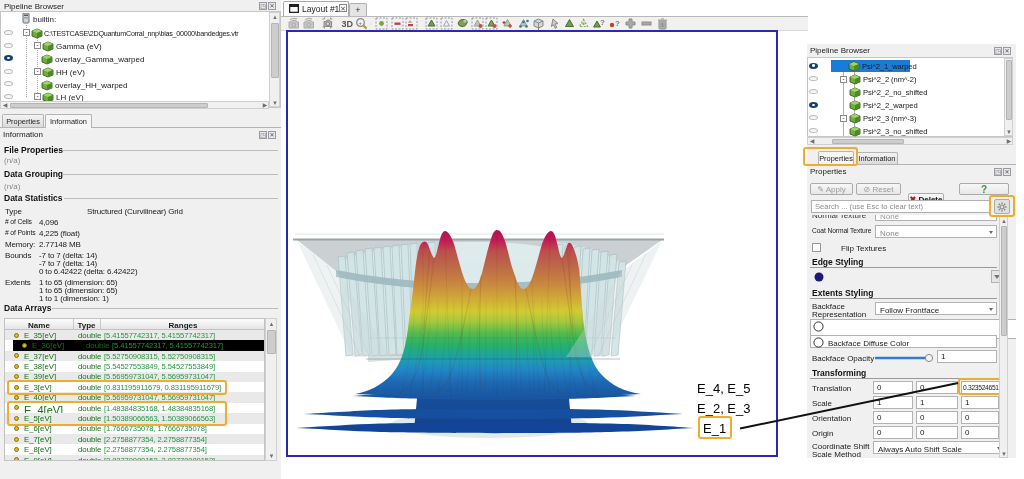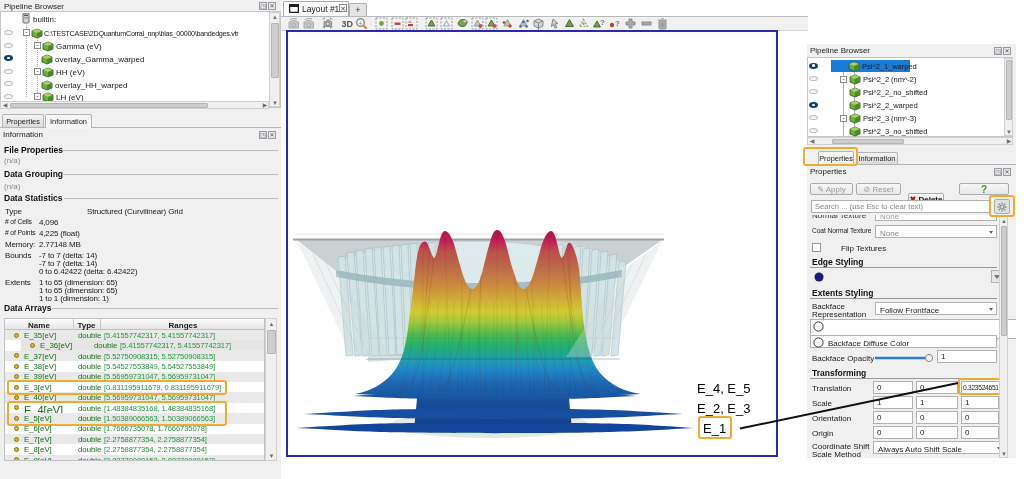--- a/index.html
+++ b/index.html
@@ -163,21 +163,21 @@
         <div class="abs b" style="left:95px;top:1.5px;width:166px;text-align:center;">Ranges</div>
         <div class="abs" style="left:68px;top:0;width:1px;height:11px;background:#c8c8c8;"></div>
         <div class="abs" style="left:95px;top:0;width:1px;height:11px;background:#c8c8c8;"></div>
       </div>
 <div class="abs" style="left:0;top:11.0px;width:261px;height:10.4px;background:#e9e9e9;">
         <span class="abs" style="left:9px;top:2.5px;width:5px;height:5px;border-radius:50%;background:#e0b62e;border:0.5px solid #8a7414;"></span>
         <span class="abs" style="left:19px;top:0.8px;color:#157015;font-size:7.8px;">E_35[eV]</span>
         <span class="abs" style="left:73px;top:0.8px;color:#157015;font-size:7.8px;">double</span>
         <span class="abs" style="left:99px;top:0.8px;color:#23953f;font-size:7.6px;letter-spacing:-0.1px;">[5.41557742317, 5.41557742317]</span>
       </div>
-<div class="abs" style="left:16px;top:21.4px;width:261px;height:10.4px;background:#e5e5e5;">
+<div class="abs" style="left:8px;top:21.4px;width:261px;height:10.4px;background:#000000;">
         <span class="abs" style="left:9px;top:2.5px;width:5px;height:5px;border-radius:50%;background:#e0b62e;border:0.5px solid #8a7414;"></span>
         <span class="abs" style="left:19px;top:0.8px;color:#157015;font-size:7.8px;">E_36[eV]</span>
         <span class="abs" style="left:73px;top:0.8px;color:#157015;font-size:7.8px;">double</span>
         <span class="abs" style="left:99px;top:0.8px;color:#23953f;font-size:7.6px;letter-spacing:-0.1px;">[5.41557742317, 5.41557742317]</span>
       </div>
 <div class="abs" style="left:0;top:31.8px;width:261px;height:10.4px;background:#e9e9e9;">
         <span class="abs" style="left:9px;top:2.5px;width:5px;height:5px;border-radius:50%;background:#e0b62e;border:0.5px solid #8a7414;"></span>
         <span class="abs" style="left:19px;top:0.8px;color:#157015;font-size:7.8px;">E_37[eV]</span>
         <span class="abs" style="left:73px;top:0.8px;color:#157015;font-size:7.8px;">double</span>
         <span class="abs" style="left:99px;top:0.8px;color:#23953f;font-size:7.6px;letter-spacing:-0.1px;">[5.52750908315, 5.52750908315]</span>

